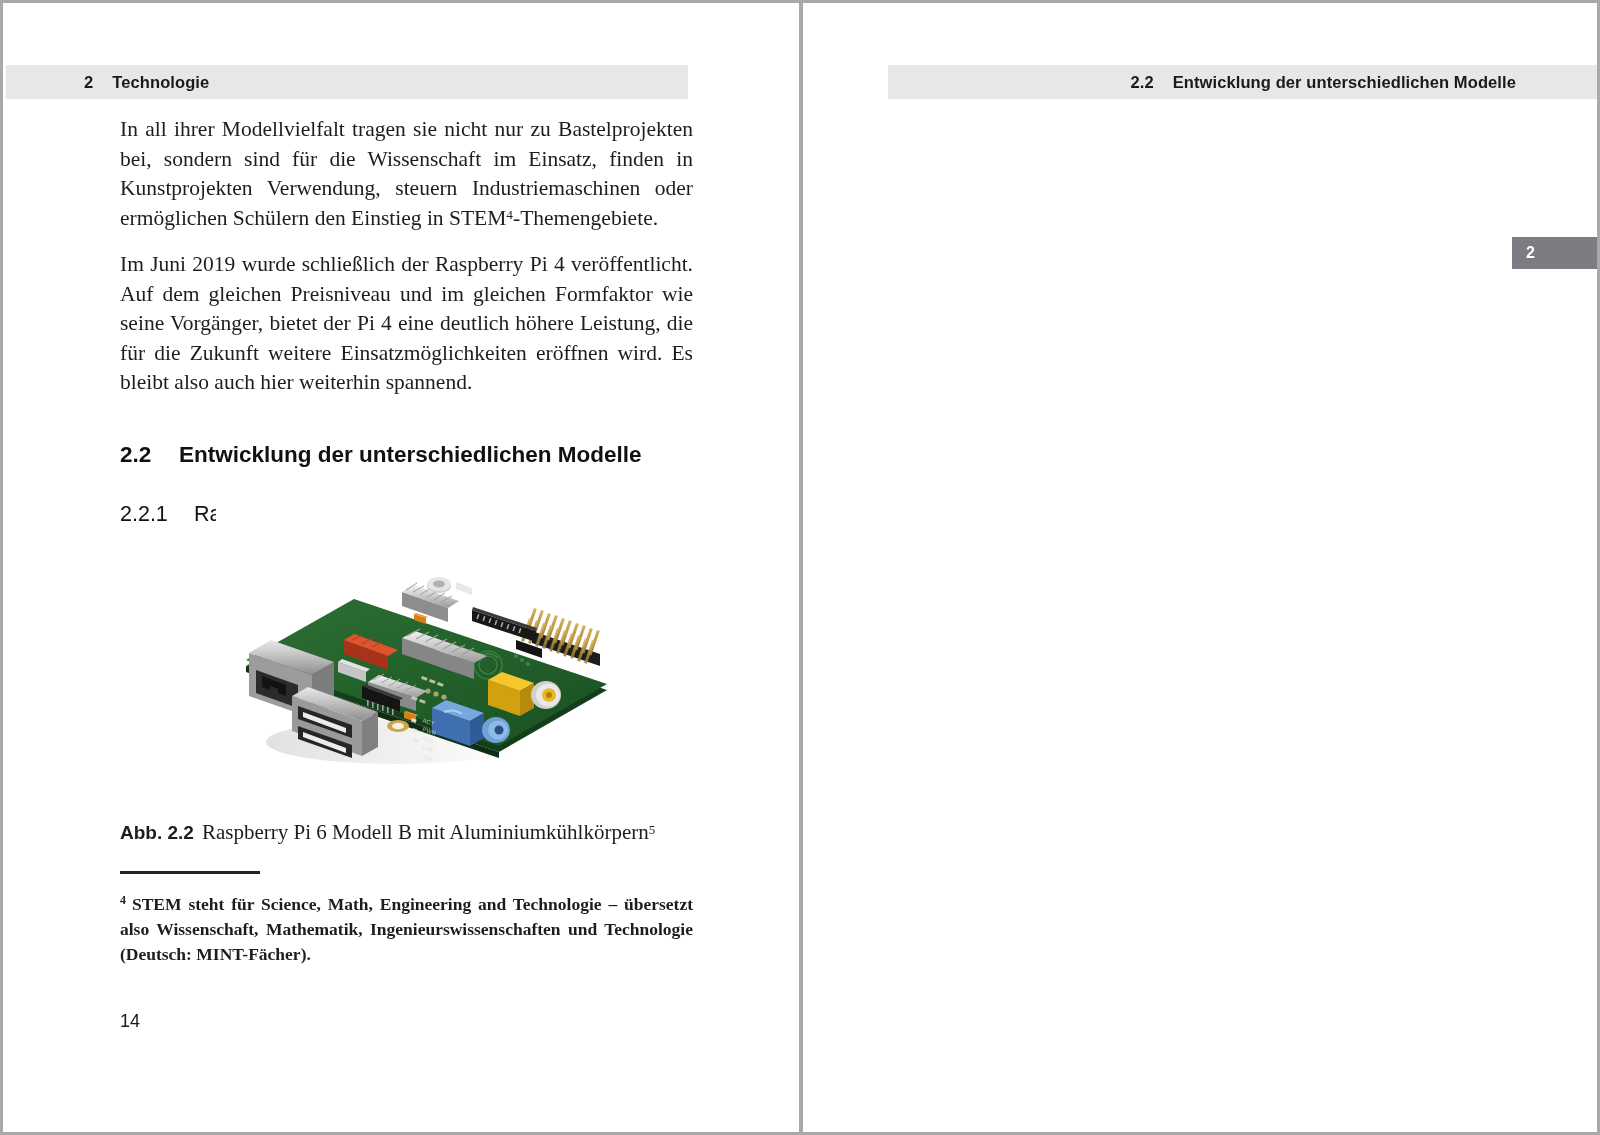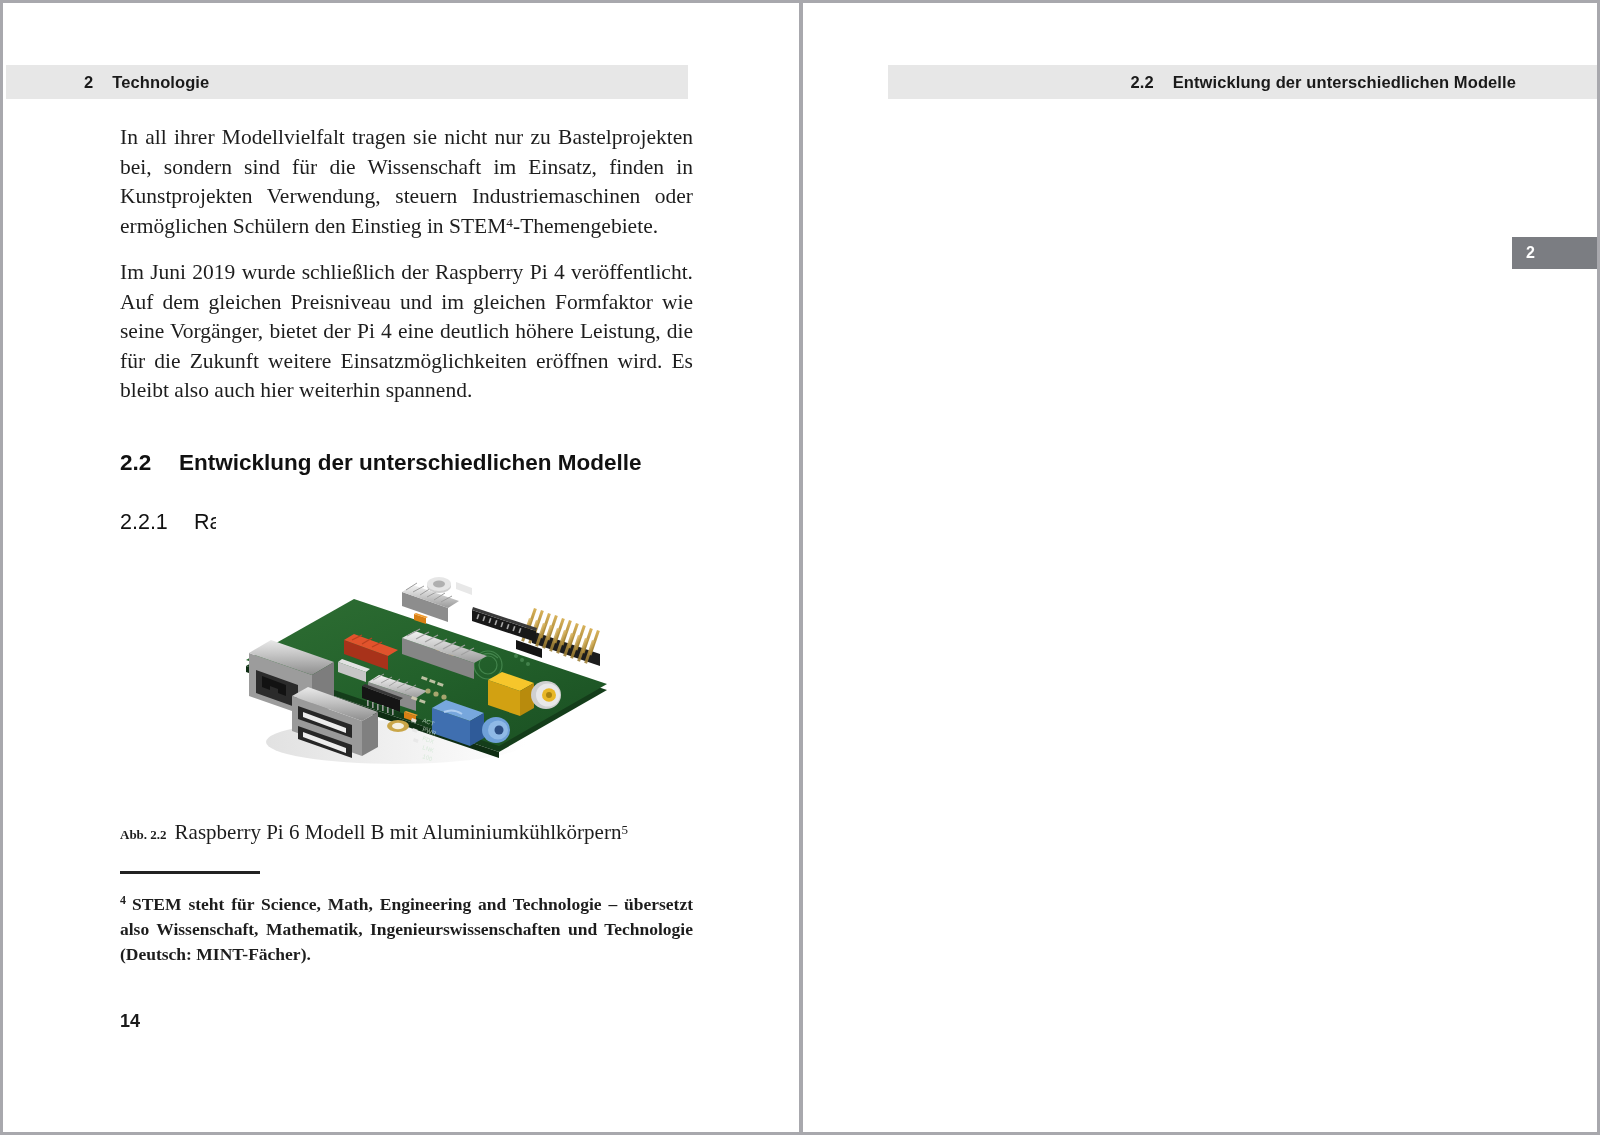--- a/index.html
+++ b/index.html
@@ -74,21 +74,21 @@
     font-weight: bold;
     font-size: 16px;
     display: flex;
     align-items: center;
     padding-left: 14px;
   }
 
   
   .col {
     position: absolute;
-    top: 120px;
+    top: 112px;
   }
   #col-left  { left: 114px; width: 573px; }
 
   p.body {
     margin: 0 0 17px 0;
     font-size: 21.5px;
     line-height: 29.5px;
     text-align: justify;
     color: #1d1d1d;
     hyphens: manual;
@@ -140,23 +140,23 @@
   figcaption.fig-cap {
     position: absolute;
     left: 114px;
     top: 815px;
     width: 573px;
     font-size: 21px;
     line-height: 28px;
     color: #1d1d1d;
   }
   figcaption.fig-cap .lbl {
-    font-family: Liberation Serif, serif;
+    font-family: Liberation Sans, sans-serif;
     font-weight: bold;
-    font-size: 13px;
+    font-size: 19px;
     margin-right: 8px;
   }
 
   
   .footnotes {
     position: absolute;
     width: 573px;
   }
   #fn-left  { left: 114px; top: 868px; width: 573px; }
 
@@ -179,21 +179,21 @@
     vertical-align: 0.5em;
     line-height: 0;
     margin-right: 6px;
   }
 
   
   .folio {
     position: absolute;
     top: 1008px;
     font-family: "Liberation Sans", sans-serif;
-    font-weight: bold;
+    font-weight: normal;
     font-size: 18px;
     color: #1a1a1a;
   }
   #folio-left  { left: 114px; }
 </style>
 </head>
 <body>
 
 <div id="spread">
 

